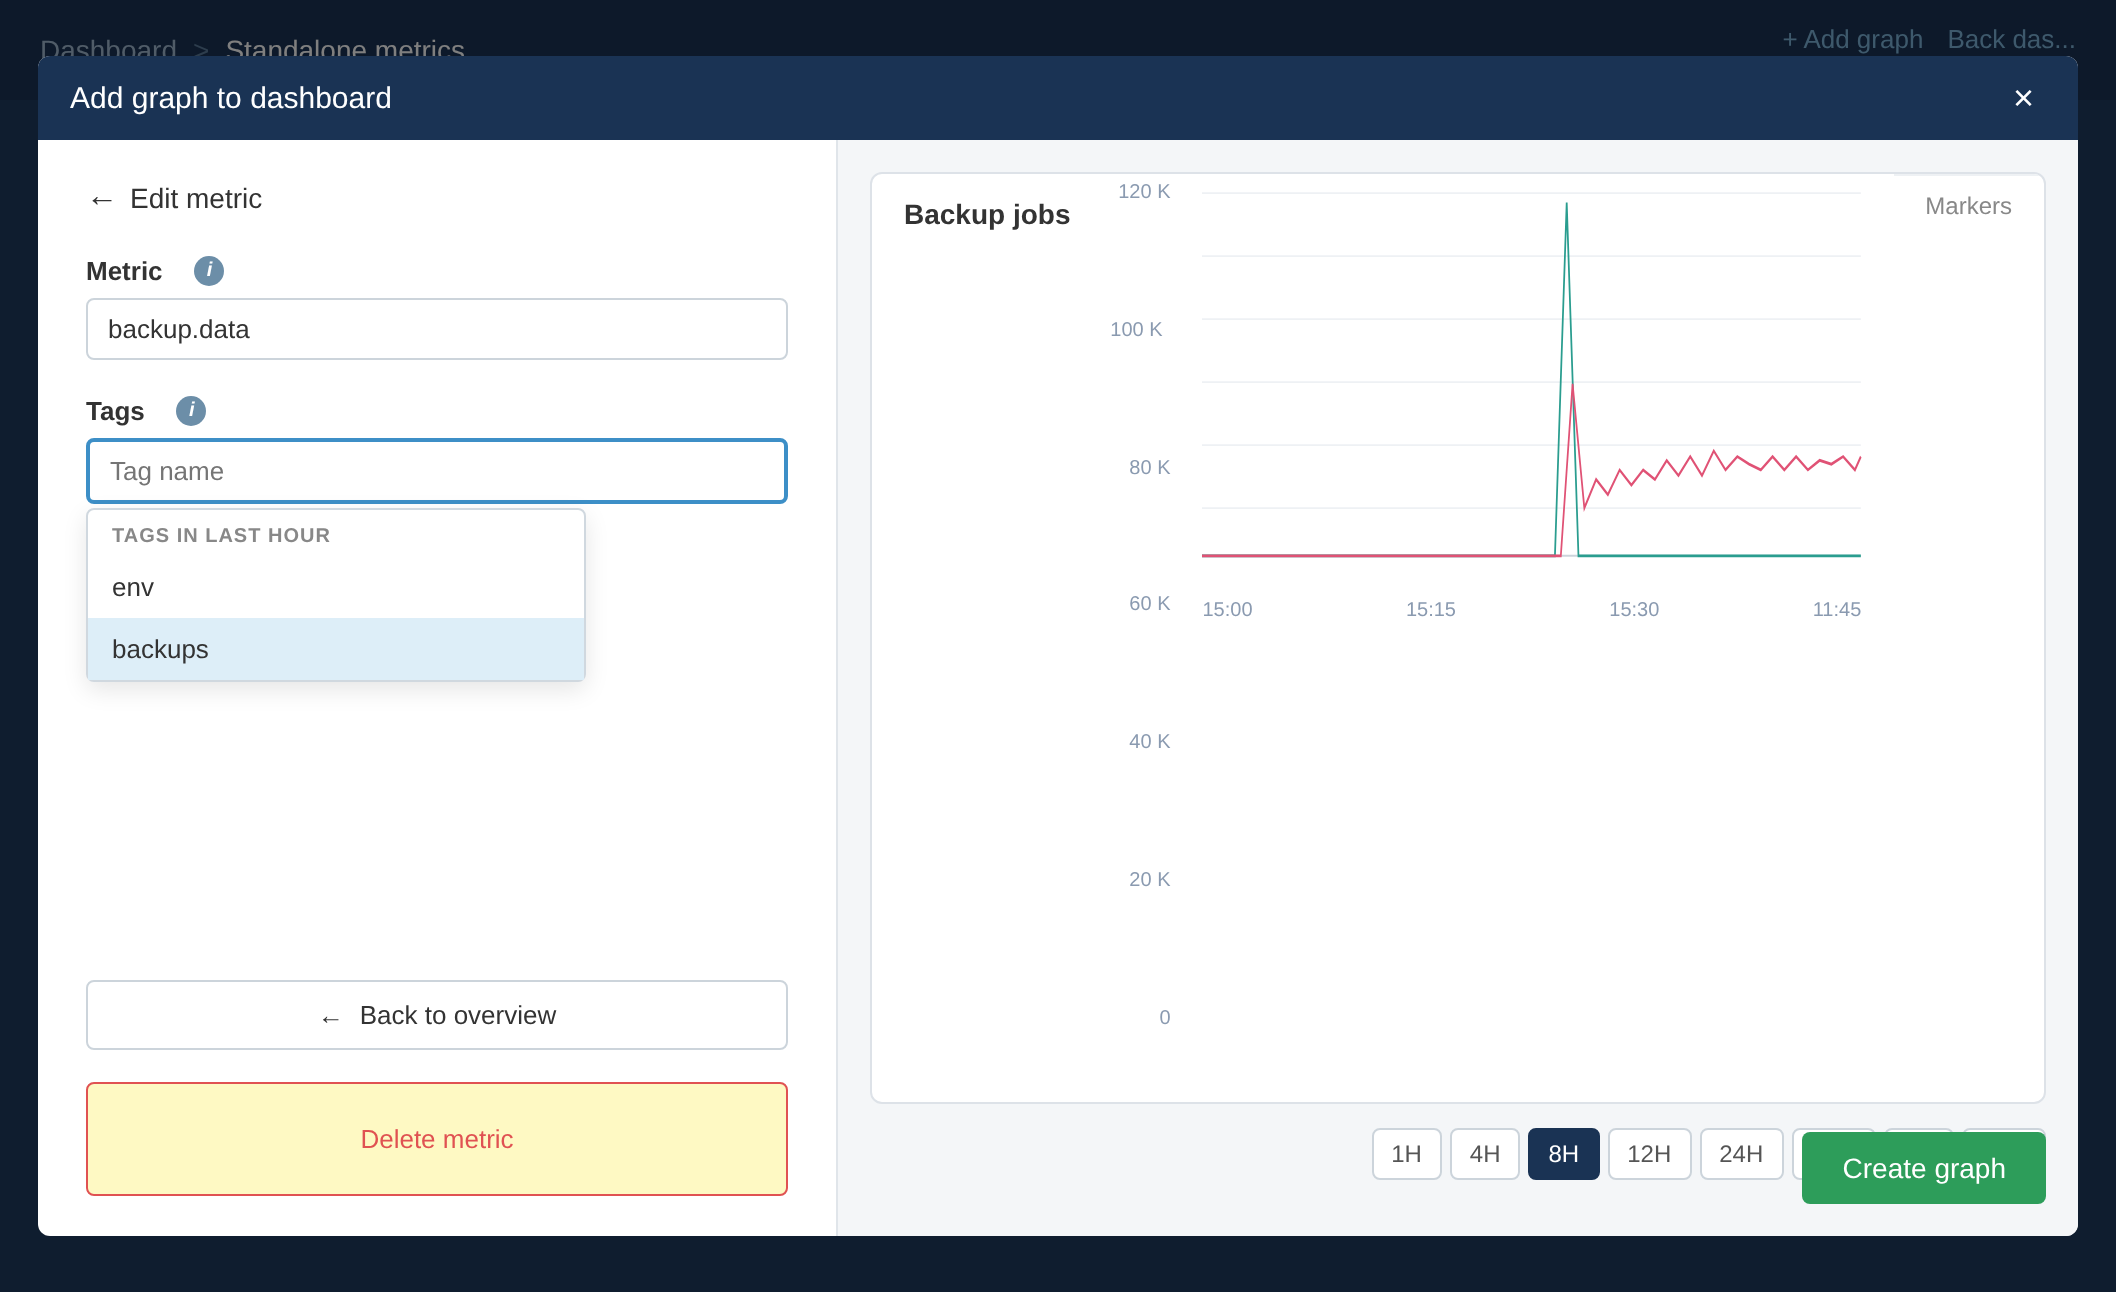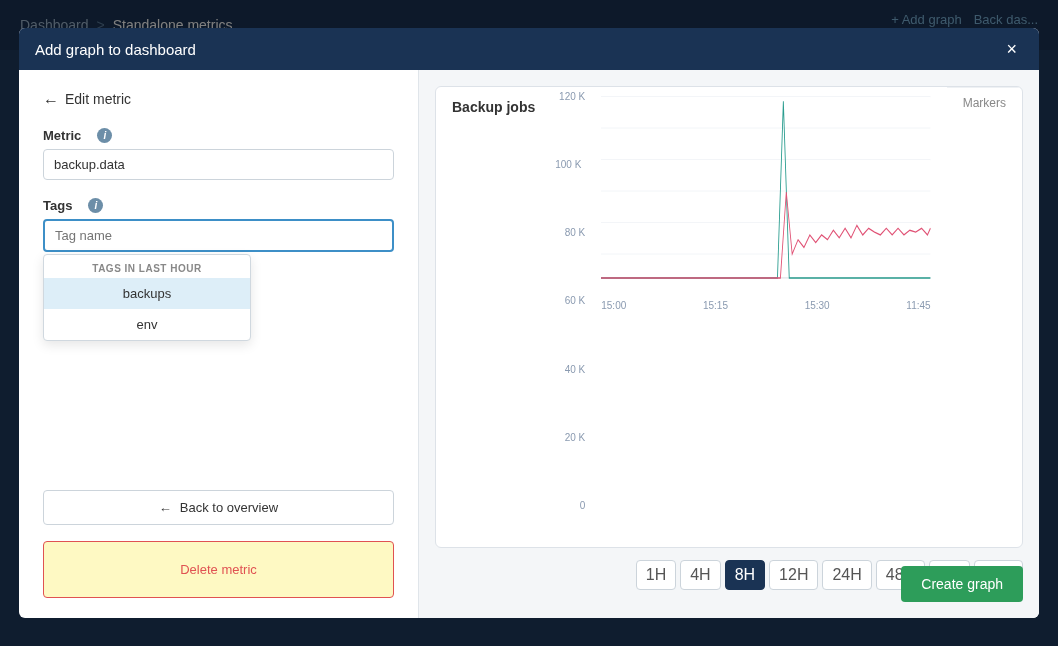--- a/index.html
+++ b/index.html
@@ -192,27 +192,26 @@
       font-size: 13px;
       color: #8b5cf6;
       outline: none;
       background: #fff;
     }
 
     .tag-dropdown {
       position: absolute;
       top: calc(100% + 2px);
       left: 0;
-      width: 208px;
+      width: 250px;
       background: #fff;
       border: 1px solid #d0d8df;
       border-radius: 4px;
       box-shadow: 0 4px 12px rgba(0,0,0,0.1);
       z-index: 100;
-      text-align: center;
     }
 
     .tag-dropdown-header {
       padding: 8px 12px 4px;
       font-size: 10px;
       font-weight: 700;
       color: #888;
       letter-spacing: 0.5px;
       text-transform: uppercase;
     }
@@ -332,21 +331,21 @@
       gap: 4px;
       margin-bottom: 12px;
     }
 
     .time-btn {
       padding: 5px 9px;
       border: 1px solid #ccd4db;
       border-radius: 4px;
       background: #fff;
       color: #555;
-      font-size: 16px;
+      font-size: 12px;
       cursor: pointer;
     }
 
     .time-btn.active {
       background: #1a3354;
       color: #fff;
       border-color: #1a3354;
     }
 
     .create-graph-btn {
@@ -413,22 +412,22 @@
         <div class="form-group">
           <div class="form-label">
             <span>Tags</span>
             <span class="info-icon">i</span>
           </div>
           <div class="tags-input-wrapper">
             <input class="tag-input" type="text" placeholder="Tag name" style="">
             
             <div class="tag-dropdown">
               <div class="tag-dropdown-header">TAGS IN LAST HOUR</div>
+              <div class="tag-dropdown-item">env</div>
               <div class="tag-dropdown-item selected">backups</div>
-              <div class="tag-dropdown-item">env</div>
             </div>
           </div>
         </div>
 
         <div class="no-tags-row">
           <span class="no-tags-dot">•</span>
           <span>No tags</span>
           <span> – </span>
           <a class="reset-link">Reset tags</a>
         </div>

